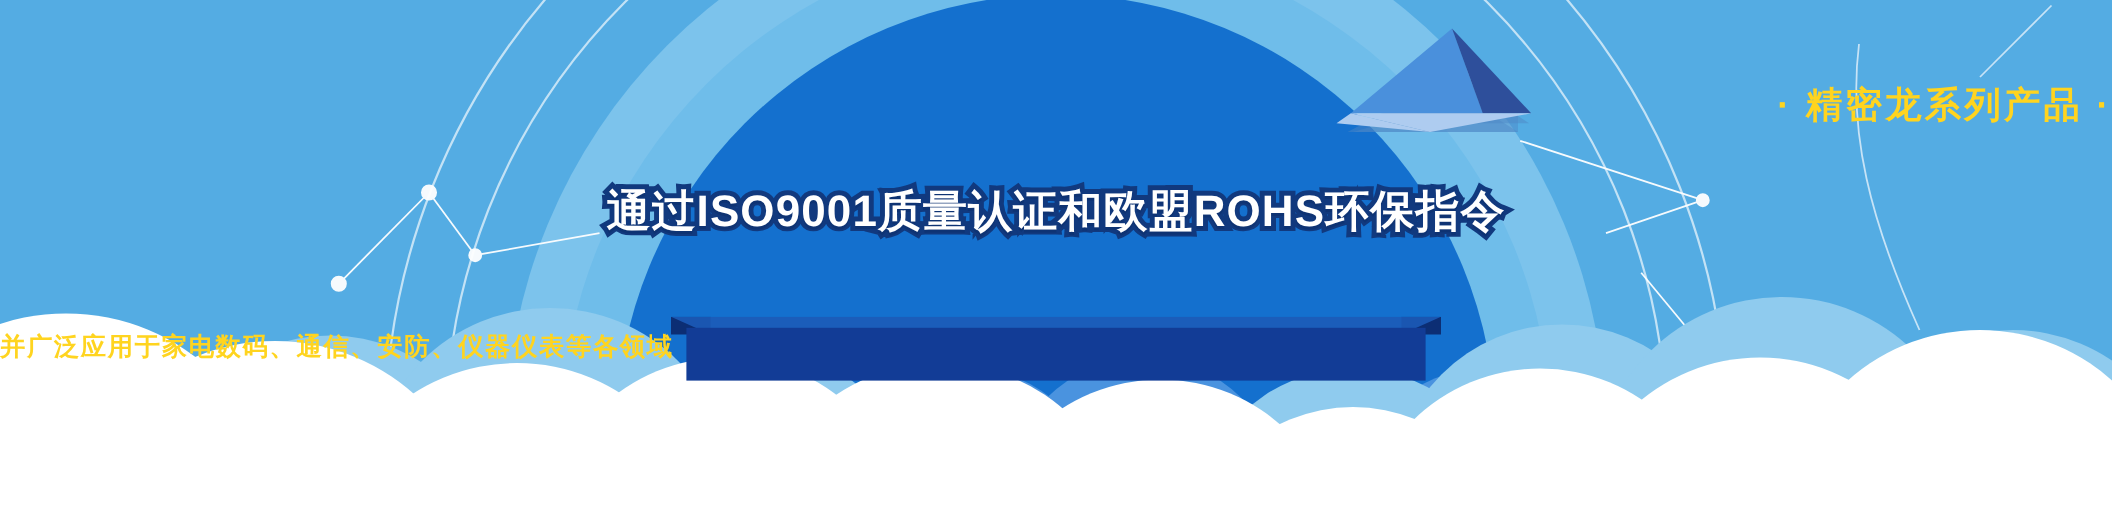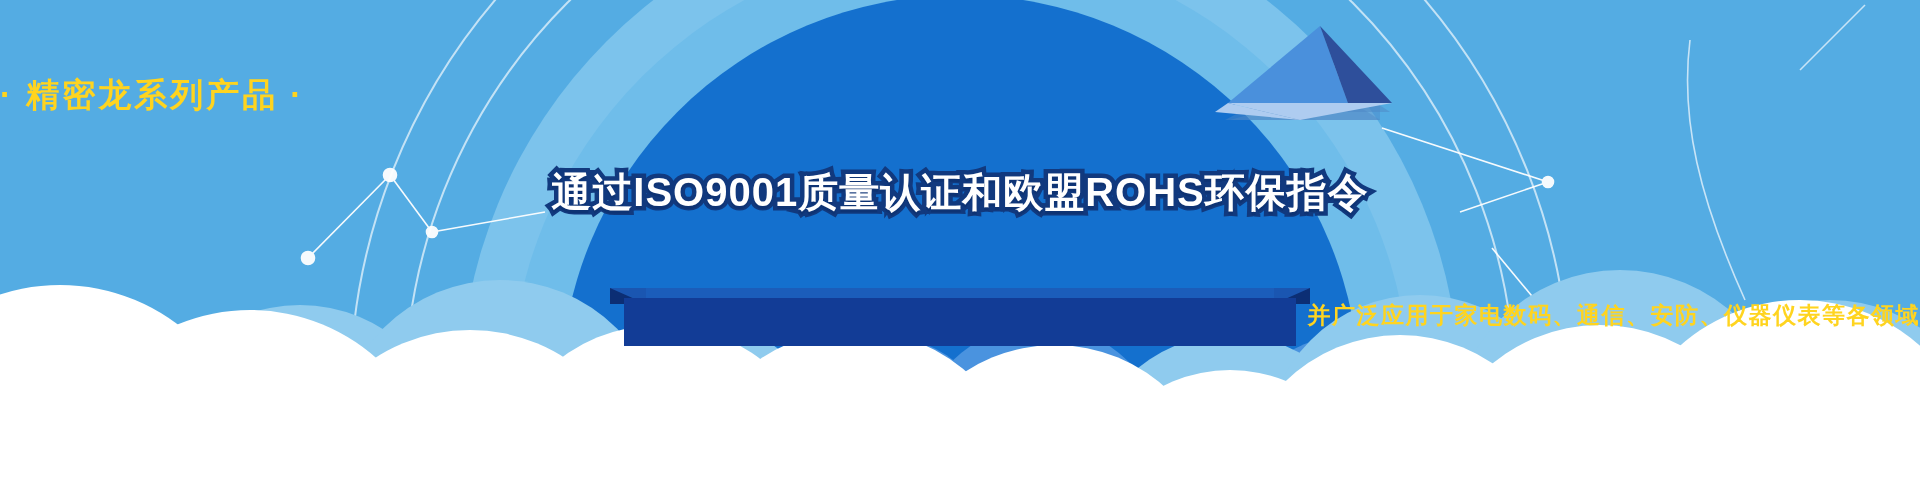--- a/index.html
+++ b/index.html
@@ -37,21 +37,21 @@
     height: 480px;
     z-index: 5;
     pointer-events: none;
   }
 
   .eyebrow {
     position: absolute;
     top: 78px;
     left: 0;
     width: 1920px;
-    text-align: left;
+    text-align: right;
     font-size: 33px;
     font-weight: bold;
     letter-spacing: 3px;
     color: #FFD41F;
     line-height: 1;
     white-space: nowrap;
   }
 
   .headline {
     position: absolute;
@@ -84,21 +84,21 @@
     width: 1920px;
     height: 62px;
   }
   .ribbon-text {
     position: absolute;
     top: 0;
     left: 0;
     width: 1920px;
     height: 54px;
     line-height: 54px;
-    text-align: right;
+    text-align: left;
     font-size: 23px;
     font-weight: bold;
     letter-spacing: 1.5px;
     color: #FFD41F;
     white-space: nowrap;
   }
 </style>
 </head>
 <body>
 

